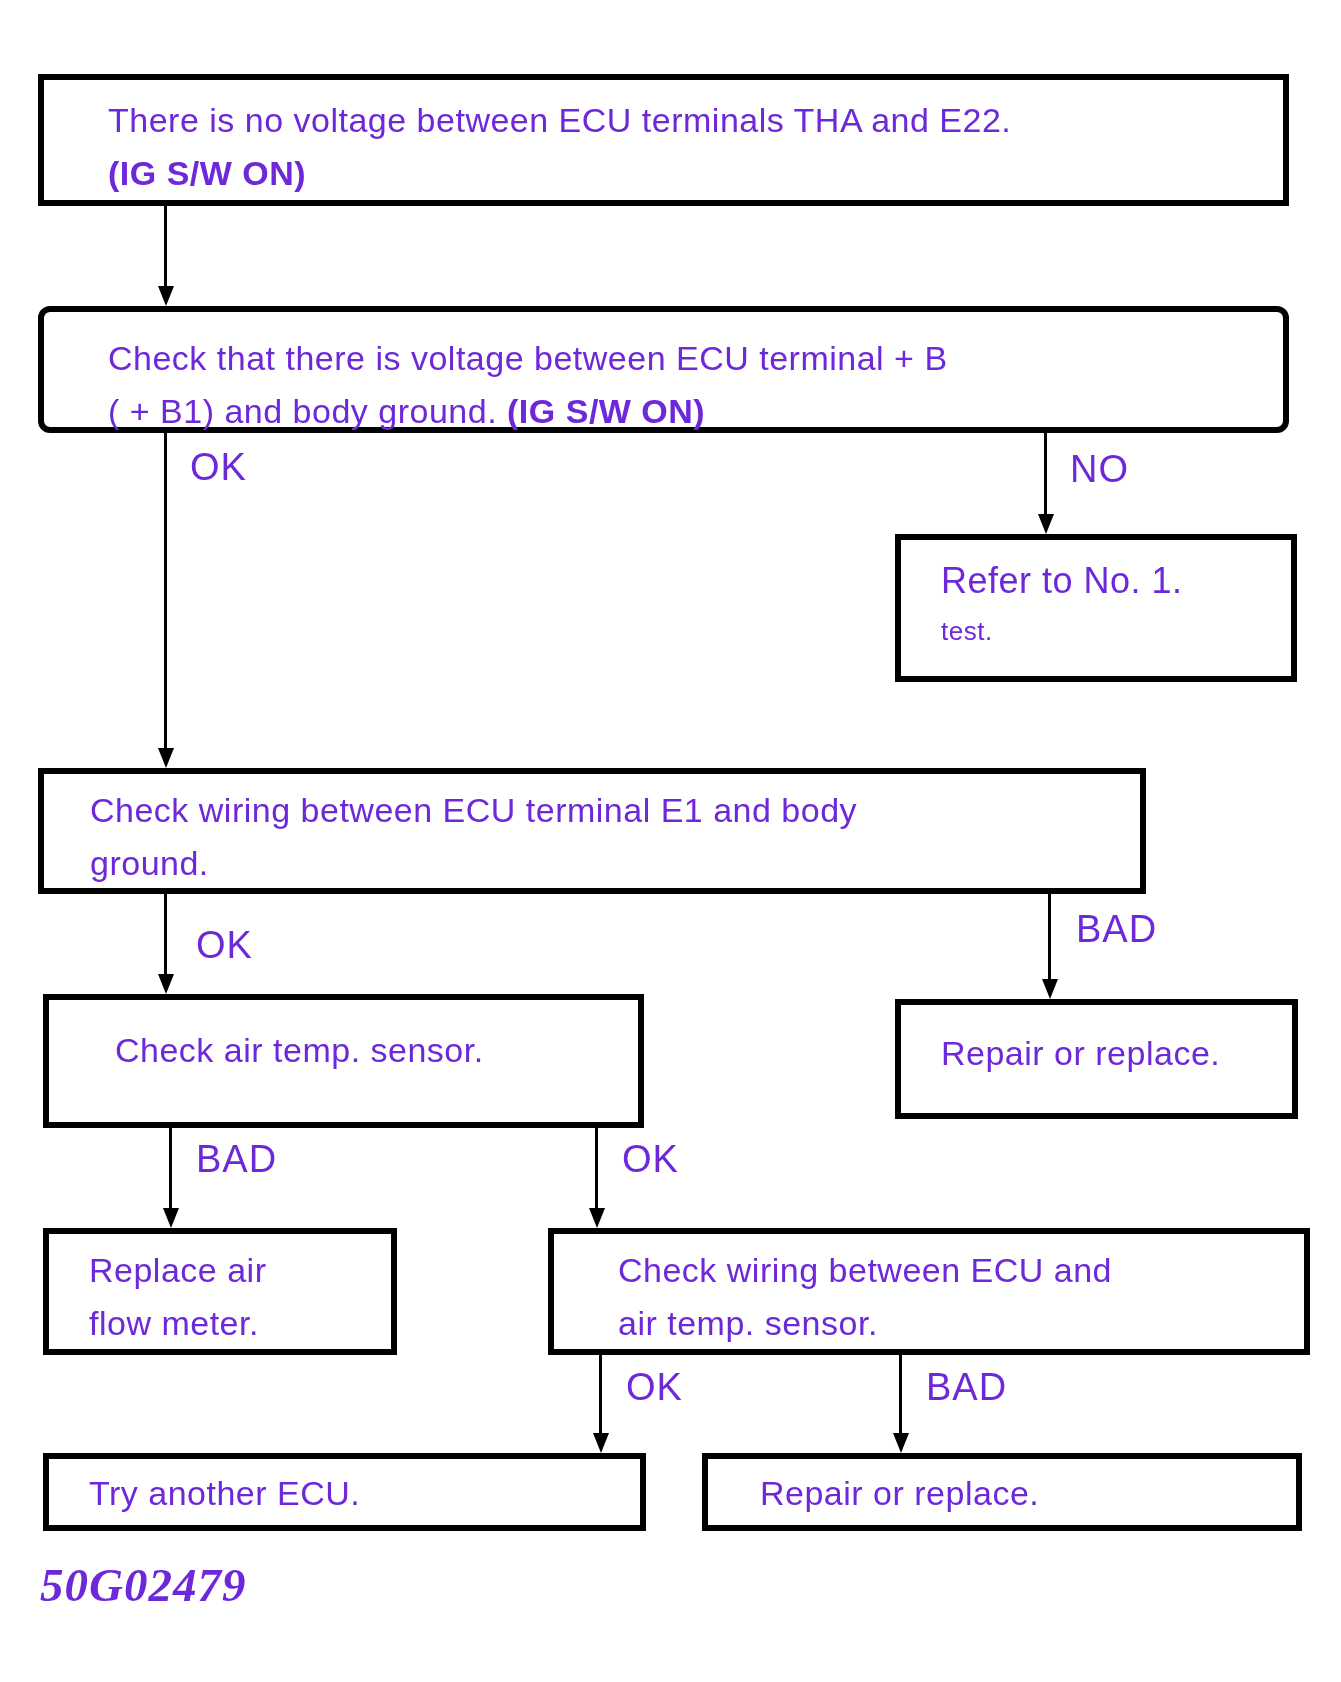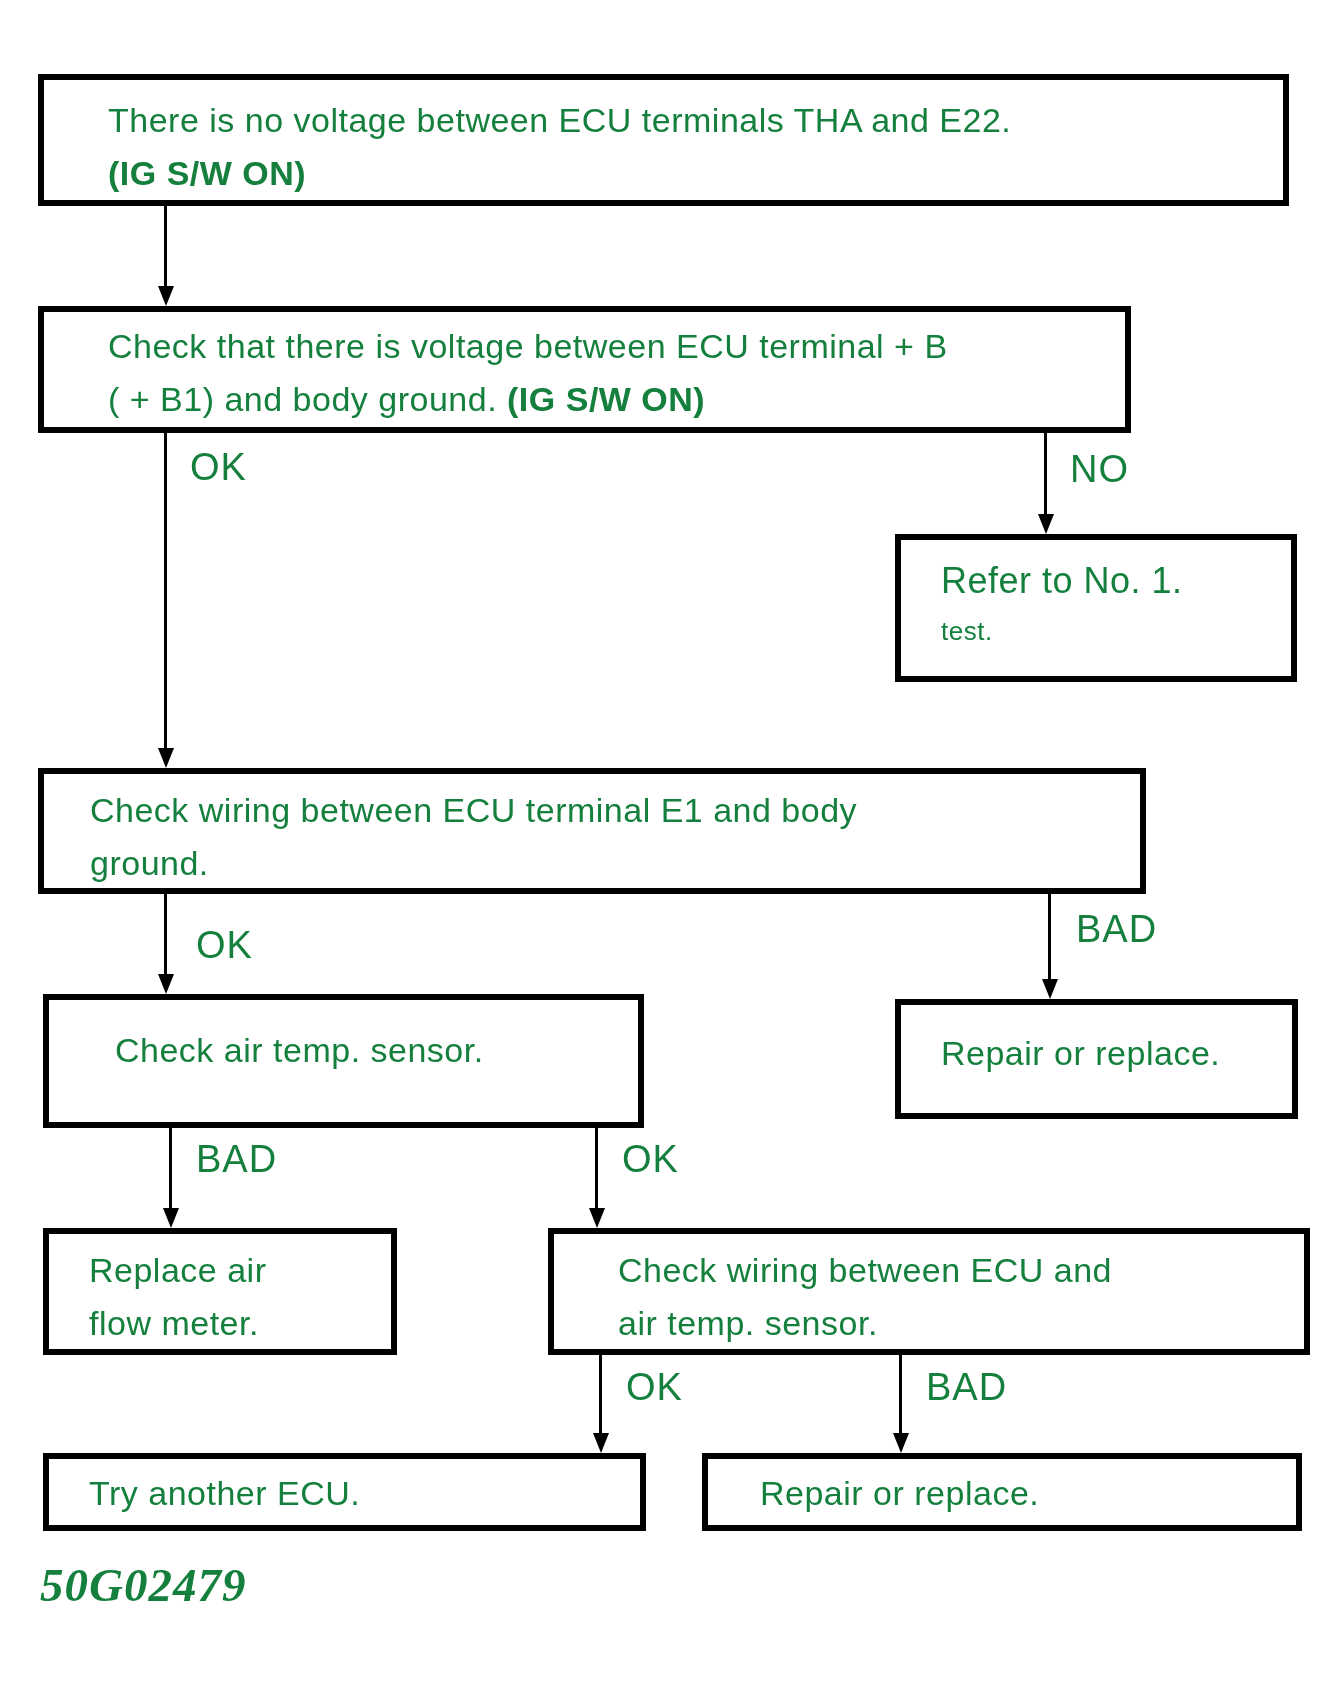--- a/index.html
+++ b/index.html
@@ -2,21 +2,21 @@
 <html><head>
 <meta charset="utf-8">
 <style>
   html, body { margin: 0; padding: 0; background: #ffffff; }
   .page {
     position: relative;
     width: 1341px;
     height: 1682px;
     background: #ffffff;
     font-family: "Liberation Sans", sans-serif;
-    color: #15803d;
+    color: #6d28d9;
     overflow: hidden;
   }
   .node {
     position: absolute;
     border: 6px solid #000000;
     box-sizing: border-box;
     background: #ffffff;
     font-size: 34px;
     line-height: 53px;
     letter-spacing: 0.5px;
@@ -39,21 +39,21 @@
     position: absolute;
     font-family: "Liberation Serif", serif;
     font-style: italic;
     font-weight: 700;
     font-size: 47px;
     letter-spacing: 1px;
   }
 
   
   #box-a  { left: 38px;  top: 74px;   width: 1251px; height: 132px; padding: 14px 20px 0 64px; }
-  #box-b  { left: 38px;  top: 306px;  width: 1093px; height: 127px; padding: 8px 20px 0 64px; }
+  #box-b  { left: 38px;  top: 306px;  width: 1251px; height: 127px; padding: 20px 20px 0 64px; border-radius: 12px; }
   #box-r  { left: 895px; top: 534px;  width: 402px;  height: 148px; padding: 14px 16px 0 40px; }
   #box-c  { left: 38px;  top: 768px;  width: 1108px; height: 126px; padding: 10px 8px 0 46px; }
   #box-d  { left: 43px;  top: 994px;  width: 601px;  height: 134px; padding: 30px 16px 0 66px; }
   #box-r2 { left: 895px; top: 999px;  width: 403px;  height: 120px; padding: 28px 16px 0 40px; }
   #box-e  { left: 43px;  top: 1228px; width: 354px;  height: 127px; padding: 10px 14px 12px 40px; }
   #box-f  { left: 548px; top: 1228px; width: 762px;  height: 127px; padding: 10px 24px 0 64px; }
   #box-g  { left: 43px;  top: 1453px; width: 603px;  height: 78px;  padding: 14px 14px 0 40px; }
   #box-h  { left: 702px; top: 1453px; width: 600px;  height: 78px;  padding: 14px 14px 0 52px; }
 
   

